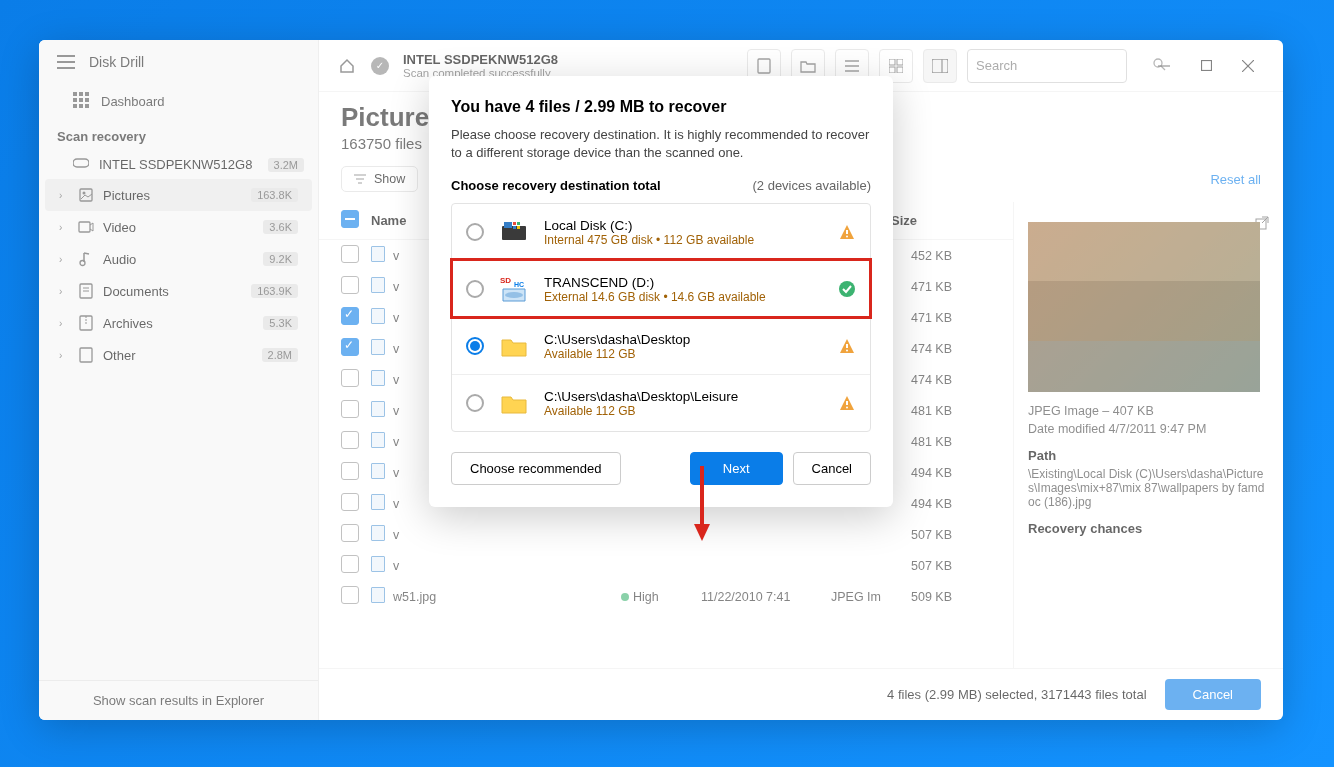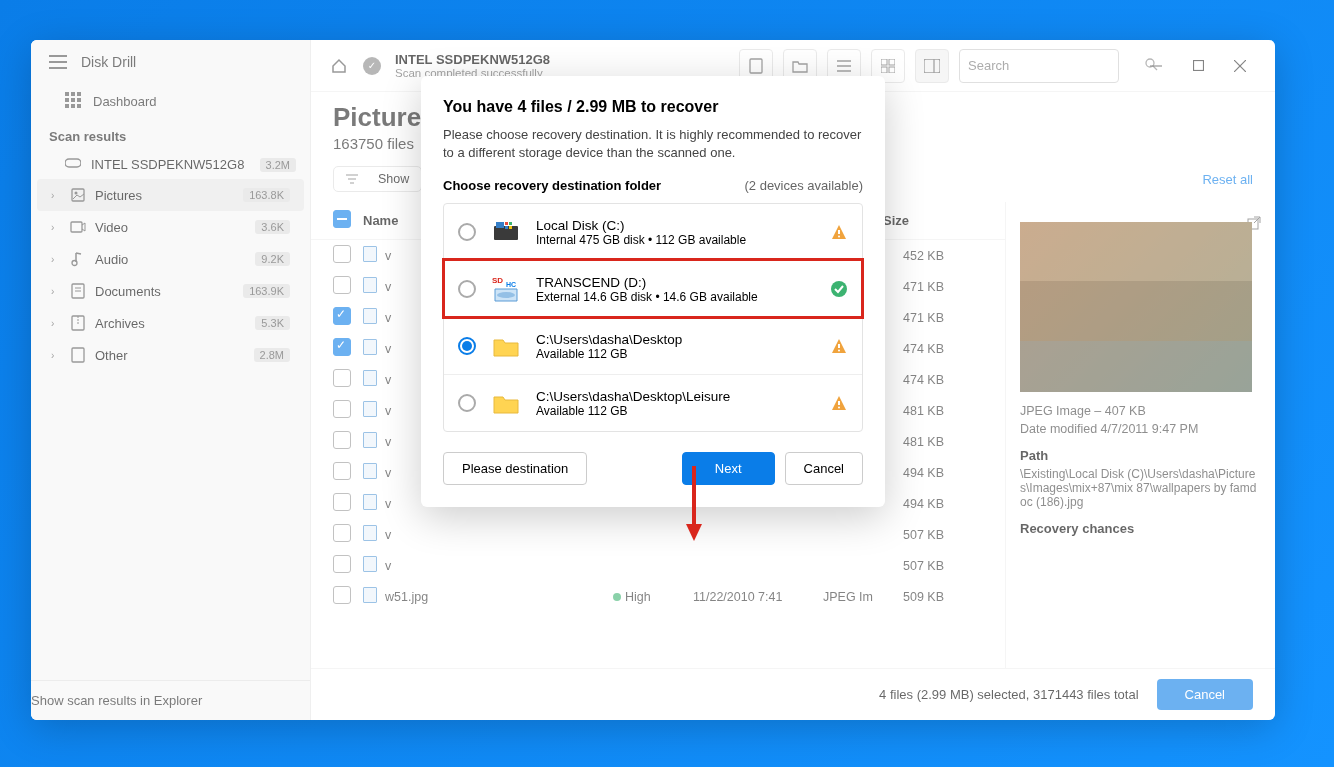--- a/index.html
+++ b/index.html
@@ -1,52 +1,52 @@
 <!DOCTYPE html>
 <html><head>
 <meta charset="utf-8">
 <style>
 * { margin: 0; padding: 0; box-sizing: border-box; font-family: "Segoe UI", -apple-system, sans-serif; }
 body { background: linear-gradient(135deg, #0a7de8, #1493ff); width: 1334px; height: 767px; overflow: hidden; position: relative; }
-.window { position: absolute; top: 40px; left: 31px; width: 1244px; height: 680px; background: #fff; border-radius: 6px; box-shadow: 0 8px 40px rgba(0,0,0,0.2); display: flex; overflow: hidden; }
+.window { position: absolute; top: 40px; left: 39px; width: 1244px; height: 680px; background: #fff; border-radius: 6px; box-shadow: 0 8px 40px rgba(0,0,0,0.2); display: flex; overflow: hidden; }
 .sidebar { width: 280px; background: #f5f5f5; display: flex; flex-direction: column; border-right: 1px solid #e5e5e5; }
 .sidebar-top { display: flex; align-items: center; gap: 14px; padding: 14px 18px; }
 .hamburger { width: 18px; height: 14px; display: flex; flex-direction: column; justify-content: space-between; cursor: pointer; }
 .hamburger span { height: 2px; background: #555; }
 .app-title { font-size: 14px; color: #222; }
 .nav-item { display: flex; align-items: center; padding: 8px 18px 8px 34px; gap: 12px; cursor: pointer; font-size: 13px; color: #222; }
 .nav-item.dashboard { padding-left: 34px; }
 .section-label { font-size: 13px; font-weight: 600; color: #222; padding: 10px 18px 6px; }
 .cat-row { display: flex; align-items: center; padding: 7px 14px; gap: 8px; cursor: pointer; font-size: 13px; border-radius: 4px; margin: 0 6px; }
 .cat-row.active { background: #e6e6e6; }
 .cat-row .chev { width: 10px; color: #666; font-size: 10px; }
 .cat-row .cicon { width: 18px; height: 18px; display: flex; align-items: center; justify-content: center; }
 .cat-row .clabel { flex: 1; }
 .cat-row .badge { background: #dcdcdc; border-radius: 3px; padding: 1px 6px; font-size: 11px; color: #555; }
 .disk-row { display: flex; align-items: center; padding: 7px 14px 7px 34px; gap: 10px; font-size: 13px; }
 .disk-row .badge { background: #dcdcdc; border-radius: 3px; padding: 1px 6px; font-size: 11px; color: #555; }
-.sidebar-footer { margin-top: auto; border-top: 1px solid #e0e0e0; padding: 12px 0; text-align: left; font-size: 13px; color: #222; cursor: pointer; }
+.sidebar-footer { margin-top: auto; border-top: 1px solid #e0e0e0; padding: 12px 0; text-align: center; font-size: 13px; color: #222; cursor: pointer; }
 .main { flex: 1; display: flex; flex-direction: column; overflow: hidden; }
 .topbar { display: flex; align-items: center; padding: 8px 14px; border-bottom: 1px solid #eee; gap: 10px; height: 52px; }
 .topbar .ticon { width: 28px; height: 28px; display: flex; align-items: center; justify-content: center; border-radius: 4px; cursor: pointer; color: #444; }
 .status-circle { width: 18px; height: 18px; border-radius: 50%; background: #888; color: #fff; display: flex; align-items: center; justify-content: center; font-size: 10px; }
 .disk-info { display: flex; flex-direction: column; margin-left: 4px; }
 .disk-info .dname { font-size: 13px; font-weight: 600; }
 .disk-info .dstatus { font-size: 11.5px; color: #666; }
 .spacer { flex: 1; }
 .toolbtn { width: 34px; height: 34px; border: 1px solid #ddd; border-radius: 4px; display: flex; align-items: center; justify-content: center; cursor: pointer; color: #555; }
 .search-box { display: flex; align-items: center; border: 1px solid #ccc; border-radius: 4px; padding: 0 8px; height: 34px; width: 160px; justify-content: space-between; }
 .search-box input { border: none; outline: none; font-size: 13px; flex: 1; color: #888; background: transparent; }
 .win-controls { display: flex; gap: 0; margin-left: 6px; }
 .win-btn { width: 42px; height: 34px; display: flex; align-items: center; justify-content: center; cursor: pointer; color: #333; }
 .content-head { padding: 10px 22px 4px; }
 .content-head h1 { font-size: 26px; font-weight: 600; color: #222; }
 .content-head .subtitle { font-size: 15px; color: #222; margin-top: 2px; }
 .filter-row { display: flex; align-items: center; padding: 10px 22px; gap: 10px; }
-.chip { border: 1px solid #ddd; border-radius: 5px; padding: 5px 12px; font-size: 12.5px; display: flex; align-items: center; gap: 20px; cursor: pointer; }
+.chip { border: 1px solid #ddd; border-radius: 5px; padding: 5px 12px; font-size: 12.5px; display: flex; align-items: center; gap: 8px; cursor: pointer; }
 .link-right { margin-left: auto; color: #0a7de8; font-size: 13px; cursor: pointer; }
 .table-area { flex: 1; display: flex; overflow: hidden; }
 .file-list { flex: 1; overflow-y: auto; position: relative; }
 .thead { display: flex; align-items: center; padding: 8px 22px; font-size: 13px; font-weight: 600; border-bottom: 1px solid #eee; background: #fff; position: sticky; top: 0; }
 .thead .col-cb { width: 30px; }
 .thead .col-name { flex: 1; }
 .thead .col-size { width: 100px; text-align: left; }
 .trow { display: flex; align-items: center; padding: 5px 22px; font-size: 12.5px; color: #333; }
 .trow .col-cb { width: 30px; }
 .trow .col-ico { width: 22px; }
@@ -82,21 +82,21 @@
 .dest-list { border: 1px solid #e3e3e3; border-radius: 4px; margin-bottom: 20px; }
 .dest-item { display: flex; align-items: center; padding: 12px 14px; gap: 14px; cursor: pointer; position: relative; }
 .dest-item + .dest-item { border-top: 1px solid #eee; }
 .dest-item.highlighted { outline: 3px solid #d9261c; outline-offset: -1px; z-index: 2; }
 .radio { width: 18px; height: 18px; border: 2px solid #aaa; border-radius: 50%; flex-shrink: 0; display:flex; align-items:center; justify-content:center; }
 .radio.selected { border-color: #0a7de8; }
 .radio.selected::after { content:""; width:10px; height:10px; background:#0a7de8; border-radius:50%; }
 .drive-ico { width: 32px; height: 32px; display: flex; align-items: center; justify-content: center; flex-shrink: 0; }
 .dest-info { flex: 1; }
 .dest-info .dn { font-size: 13.5px; font-weight: 500; }
-.dest-info .ds { font-size: 12px; color: #000000; }
+.dest-info .ds { font-size: 12px; color: #a16207; }
 .status-ico { width: 18px; height: 18px; flex-shrink: 0; }
 .modal-footer { display: flex; gap: 10px; }
 .btn { border: 1px solid #ccc; background: #fff; border-radius: 4px; padding: 8px 18px; font-size: 13px; cursor: pointer; }
 .btn.primary { background: #0a7de8; color: #fff; border-color: #0a7de8; padding: 8px 32px; }
 .modal-footer .sp { flex: 1; }
 .arrow-ann { position: absolute; top: 390px; left: 263px; width: 20px; height: 75px; pointer-events: none; }
 .fileico { width:14px; height:16px; border:1px solid #5b9bd5; border-radius:1px; display:inline-block; position:relative; background:#eaf2fb; }
 .green-dot { width:8px; height:8px; background:#3cb371; border-radius:50%; display:inline-block; }
 </style>
 </head>
@@ -122,21 +122,21 @@
             <rect x="0" y="6" width="4" height="4" fill="#555"></rect>
             <rect x="6" y="6" width="4" height="4" fill="#555"></rect>
             <rect x="12" y="6" width="4" height="4" fill="#555"></rect>
             <rect x="0" y="12" width="4" height="4" fill="#555"></rect>
             <rect x="6" y="12" width="4" height="4" fill="#555"></rect>
             <rect x="12" y="12" width="4" height="4" fill="#555"></rect>
           </svg>
       </span>
       <span>Dashboard</span>
     </div>
-    <div class="section-label">Scan results</div>
+    <div class="section-label">Scan recovery</div>
     <div class="disk-row">
       <span><svg width="16" height="12">
             <rect x="0" y="2" width="16" height="8" rx="4" fill="none" stroke="#555" stroke-width="1.5"></rect>
           </svg></span>
       <span style="flex:1">INTEL SSDPEKNW512G8</span>
       <span class="badge">3.2M</span>
     </div>
     <div id="cat-list">
         <div class="cat-row active">
           <span class="chev">›</span>
@@ -439,21 +439,21 @@
       <div class="summary">4 files (2.99 MB) selected, 3171443 files total</div>
       <button class="recover-btn">Cancel</button>
     </div>
   </div>
 
   <div class="overlay">
     <div class="modal">
       <h2>You have 4 files / 2.99 MB to recover</h2>
       <p>Please choose recovery destination. It is highly recommended to recover to a different storage device than the scanned one.</p>
       <div class="dest-head">
-        <span class="l">Choose recovery destination folder</span>
+        <span class="l">Choose recovery destination total</span>
         <span class="r">(2 devices available)</span>
       </div>
       <div class="dest-list" id="dest-list">
           <div class="dest-item">
             <span class="radio"></span>
     <span class="drive-ico">
               <svg width="32" height="32">
                 <rect x="4" y="10" width="24" height="14" rx="1" fill="#3a3a3a"></rect>
                 <rect x="6" y="6" width="8" height="6" fill="#357ec7"></rect>
                 <rect x="15" y="6" width="3" height="3" fill="#e74c3c"></rect>
@@ -520,21 +520,21 @@
       <div class="ds">Available 112 GB</div>
     </div>
     <span class="status-ico"><svg width="18" height="18">
                 <path d="M9 2 L16 16 L2 16 Z" fill="#f0a33d"></path>
                 <line x1="9" y1="7" x2="9" y2="11" stroke="#fff" stroke-width="2"></line>
                 <circle cx="9" cy="13.5" r="1" fill="#fff"></circle>
               </svg></span>
           </div>
         </div>
       <div class="modal-footer">
-        <button class="btn">Please destination</button>
+        <button class="btn">Choose recommended</button>
         <div class="sp"></div>
         <button class="btn primary">Next</button>
         <button class="btn">Cancel</button>
       </div>
       <svg class="arrow-ann" viewBox="0 0 20 75">
           <line x1="10" y1="0" x2="10" y2="62" stroke="#d9261c" stroke-width="4"></line>
           <polygon points="10,75 2,58 18,58" fill="#d9261c"></polygon>
         </svg>
     </div>
   </div>

